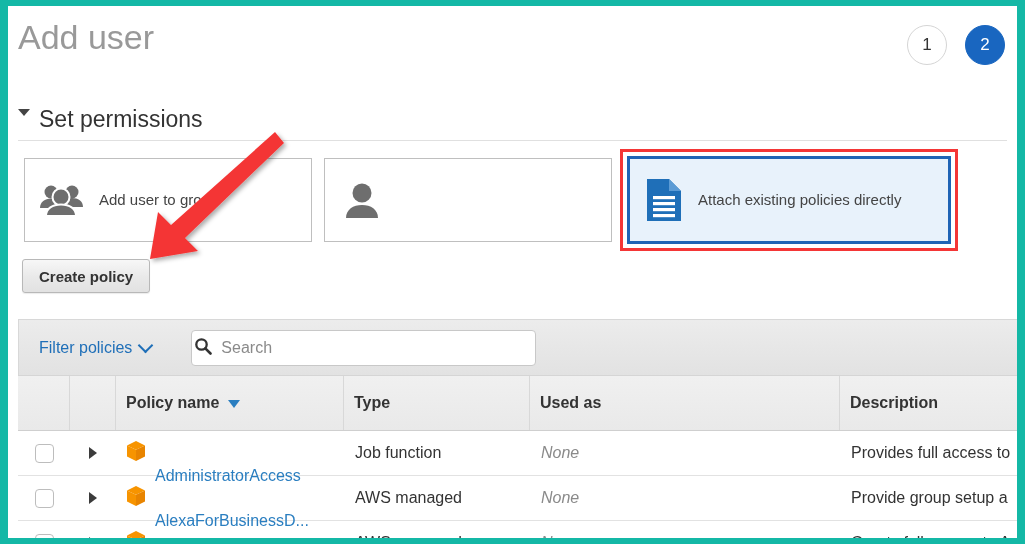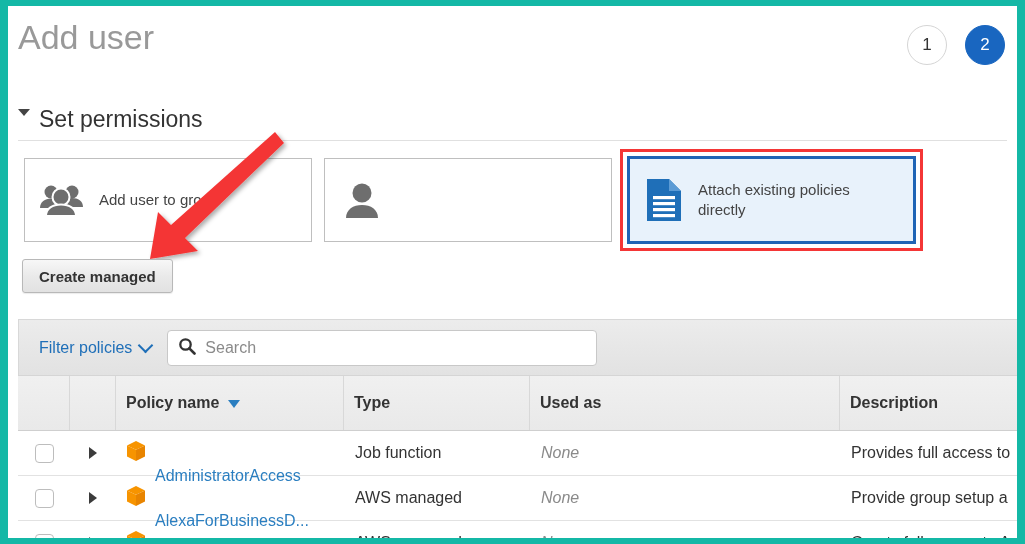--- a/index.html
+++ b/index.html
@@ -121,21 +121,21 @@
     color: #444444;
     line-height: 20px;
   }
   .card-icon { flex: 0 0 auto; display:flex; align-items:center; }
 
   
   .card-highlight-wrap {
     position: absolute;
     left: 612px;
     top: 143px;
-    width: 303px;
+    width: 338px;
     height: 102px;
     box-sizing: border-box;
     border: 3px solid #f43636;
     padding: 4px;
   }
   .card.selected {
     width: 100%;
     height: 100%;
     border: 3px solid #1f64b5;
     background: #e8f2fb;
@@ -191,30 +191,31 @@
     white-space: nowrap;
   }
   .chev {
     width: 9px; height: 9px;
     border-right: 2px solid #1f6fb8;
     border-bottom: 2px solid #1f6fb8;
     transform: rotate(45deg);
     margin-top: -5px;
   }
   .search-box {
-    width: 430px;
+    width: 345px;
     height: 36px;
     box-sizing: border-box;
     background: #ffffff;
     border: 1px solid #c8c8c8;
     border-radius: 4px;
     display: flex;
     align-items: center;
-    padding: 0 10px;
+    padding: 0 2px;
     gap: 9px;
+    margin-left: 24px;
   }
   .search-placeholder {
     font-size: 16px;
     color: #8a8a8a;
   }
 
   
   .table {
     position: absolute;
     left: 10px;
@@ -371,21 +372,21 @@
       <defs>
         <filter id="arrShadow" x="-30%" y="-30%" width="170%" height="170%">
           <feDropShadow dx="2.5" dy="2.5" stdDeviation="2.2" flood-color="#000000" flood-opacity="0.32"></feDropShadow>
         </filter>
       </defs>
       <g filter="url(#arrShadow)">
         <path d="M267,126 L276,137 L177,232 L190,245 L142,253 L150,206 L163,219 Z" fill="#f43636"></path>
       </g>
     </svg>
 
-    <div class="create-policy">Create managed</div>
+    <div class="create-policy">Create policy</div>
 
     <div class="filter-bar">
       <div class="filter-link">
         <span>Filter policies</span>
         <span class="chev"></span>
       </div>
       <div class="search-box">
         <span>
           <svg width="18" height="18" viewBox="0 0 18 18">
             <circle cx="7.5" cy="7.5" r="5.2" fill="none" stroke="#333333" stroke-width="2.3"></circle>

